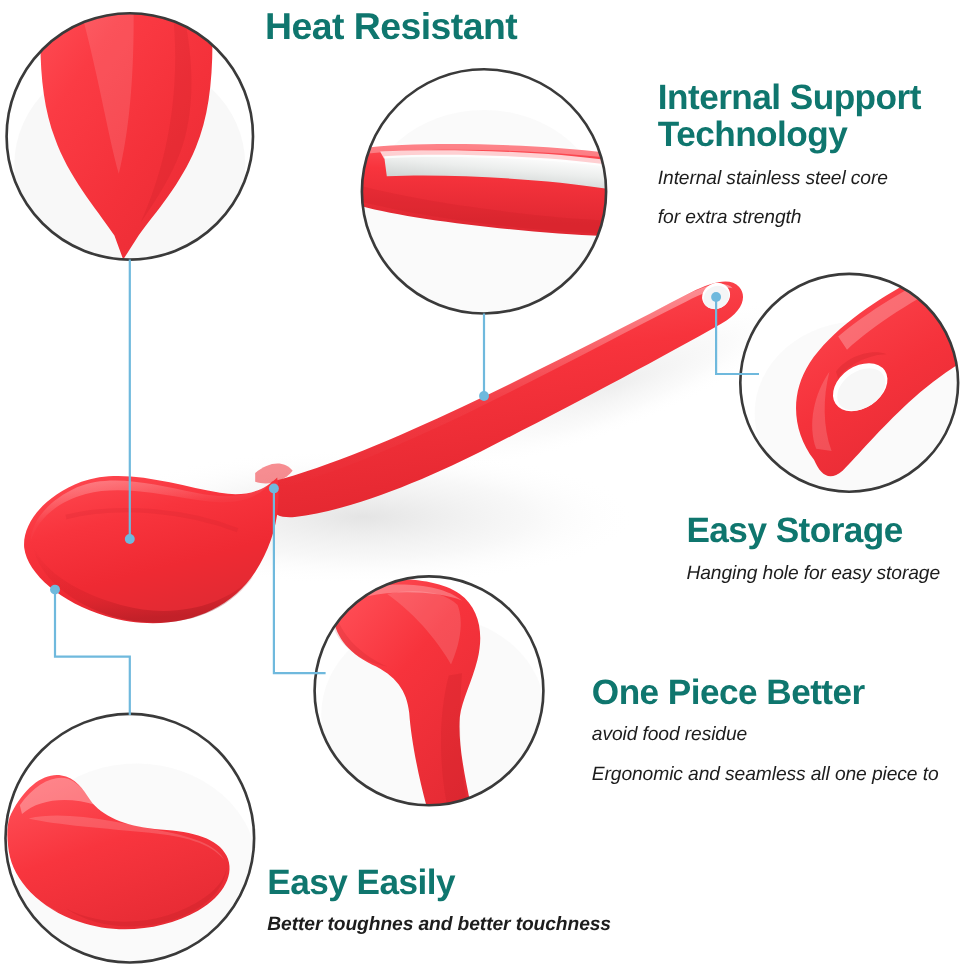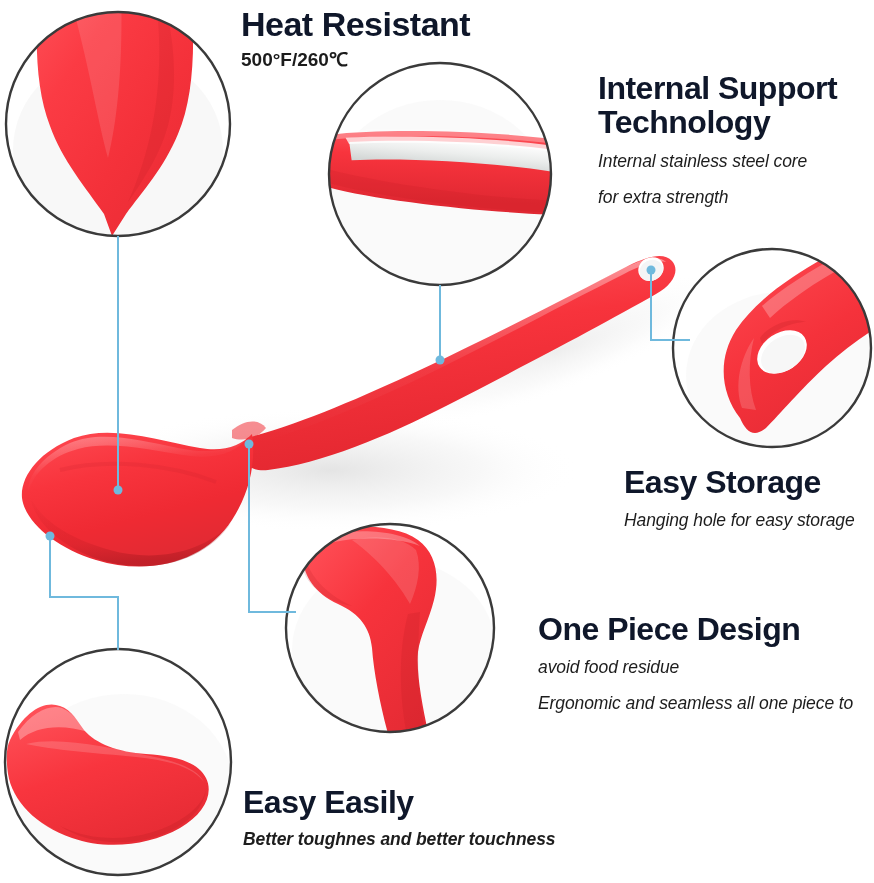--- a/index.html
+++ b/index.html
@@ -14,21 +14,21 @@
     position:absolute; left:0; top:0;
     width:874px; height:883px;
     background:#ffffff;
   }
   .layer { position:absolute; left:0; top:0; width:874px; height:883px; }
   #art { z-index:1; }
   #leaders { z-index:3; pointer-events:none; }
   .txt { position:absolute; z-index:5; }
 
   .head-title {
-    color:#0f172a;
+    color:#0f766e;
     font-weight:bold;
     letter-spacing:-0.5px;
     line-height:1.06;
     white-space:pre-line;
   }
   .sub-bold {
     color:#1c1c1c;
     font-weight:bold;
     font-size:19px;
     letter-spacing:0px;
@@ -337,37 +337,36 @@
       <circle cx="118" cy="490" r="4.5"></circle>
       <circle cx="440" cy="360" r="4.5"></circle>
       <circle cx="651" cy="270" r="4.5"></circle>
       <circle cx="249" cy="444" r="4.5"></circle>
       <circle cx="50" cy="536" r="4.5"></circle>
     </g>
   </svg>
 
   <div class="txt" id="t-heat">
     <div class="head-title">Heat Resistant</div>
-    <span class="sub-bold">500°F/260℃</span>
   </div>
 
   <div class="txt" id="t-internal">
     <div class="head-title">Internal Support
 Technology</div>
     <span class="sub-it">Internal stainless steel core</span>
     <span class="sub-it">for extra strength</span>
   </div>
 
   <div class="txt" id="t-storage">
     <div class="head-title">Easy Storage</div>
     <span class="sub-it">Hanging hole for easy storage</span>
   </div>
 
   <div class="txt" id="t-onepiece">
-    <div class="head-title">One Piece Design</div>
+    <div class="head-title">One Piece Better</div>
     <span class="sub-it">avoid food residue</span>
     <span class="sub-it">Ergonomic and seamless all one piece to</span>
   </div>
 
   <div class="txt" id="t-bent">
     <div class="head-title">Easy Easily</div>
     <span class="sub-it">Better toughnes and better touchness</span>
   </div>
 
 </div>

